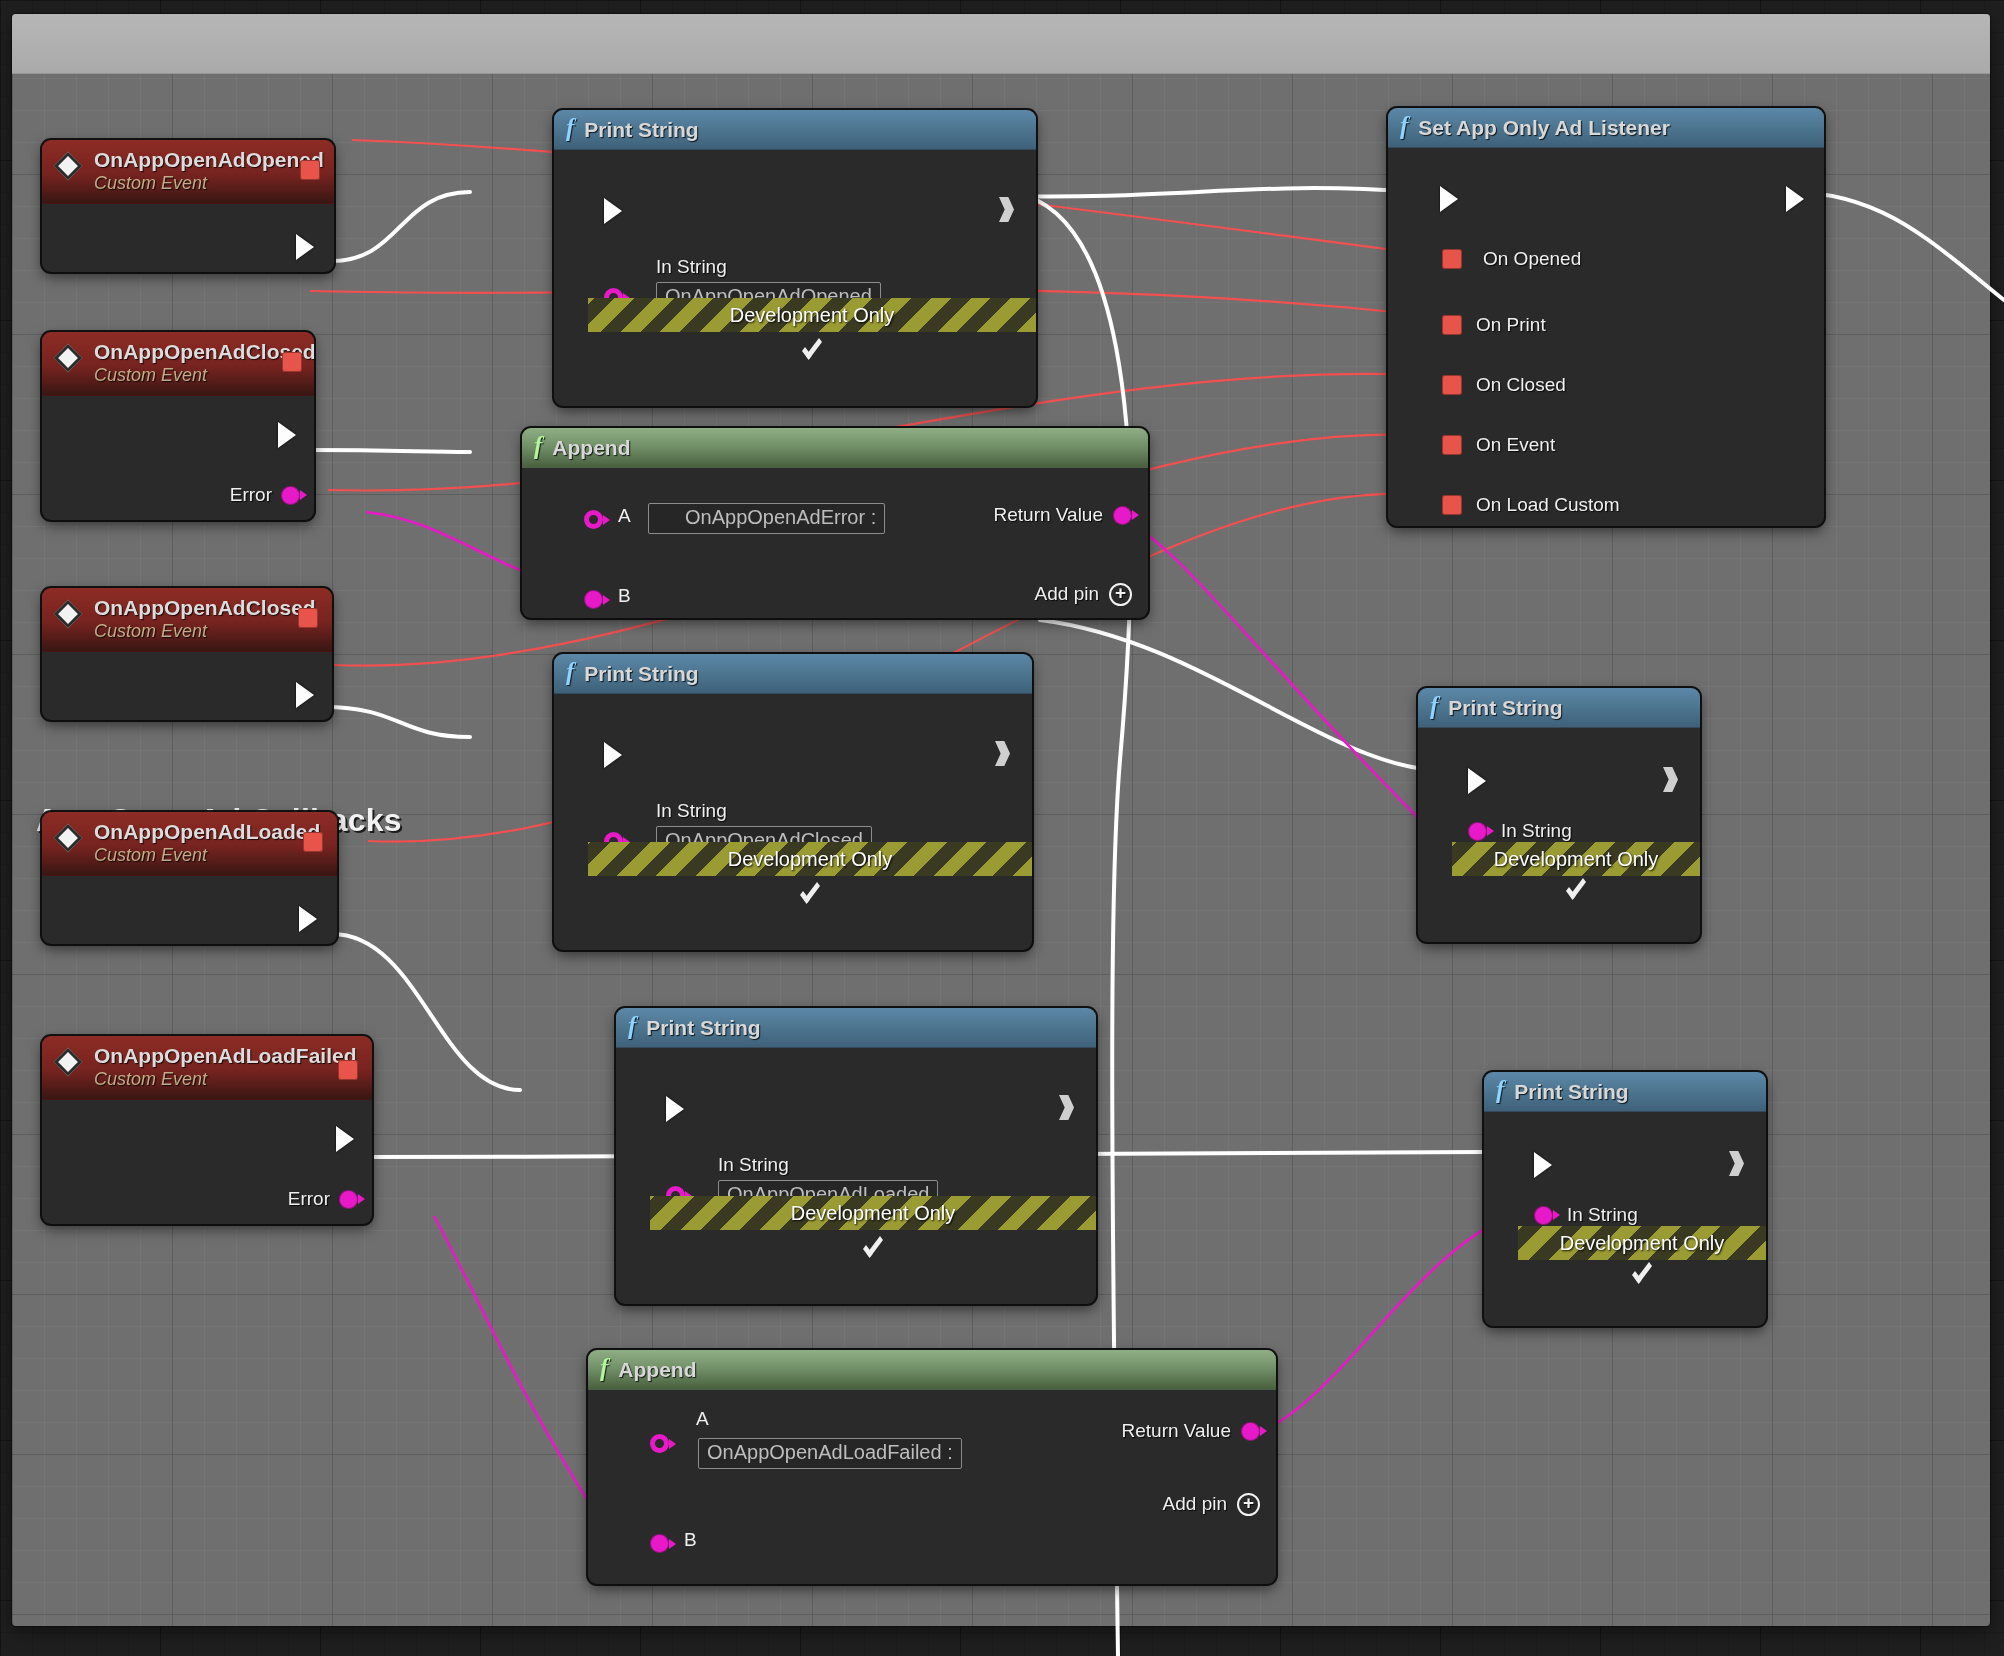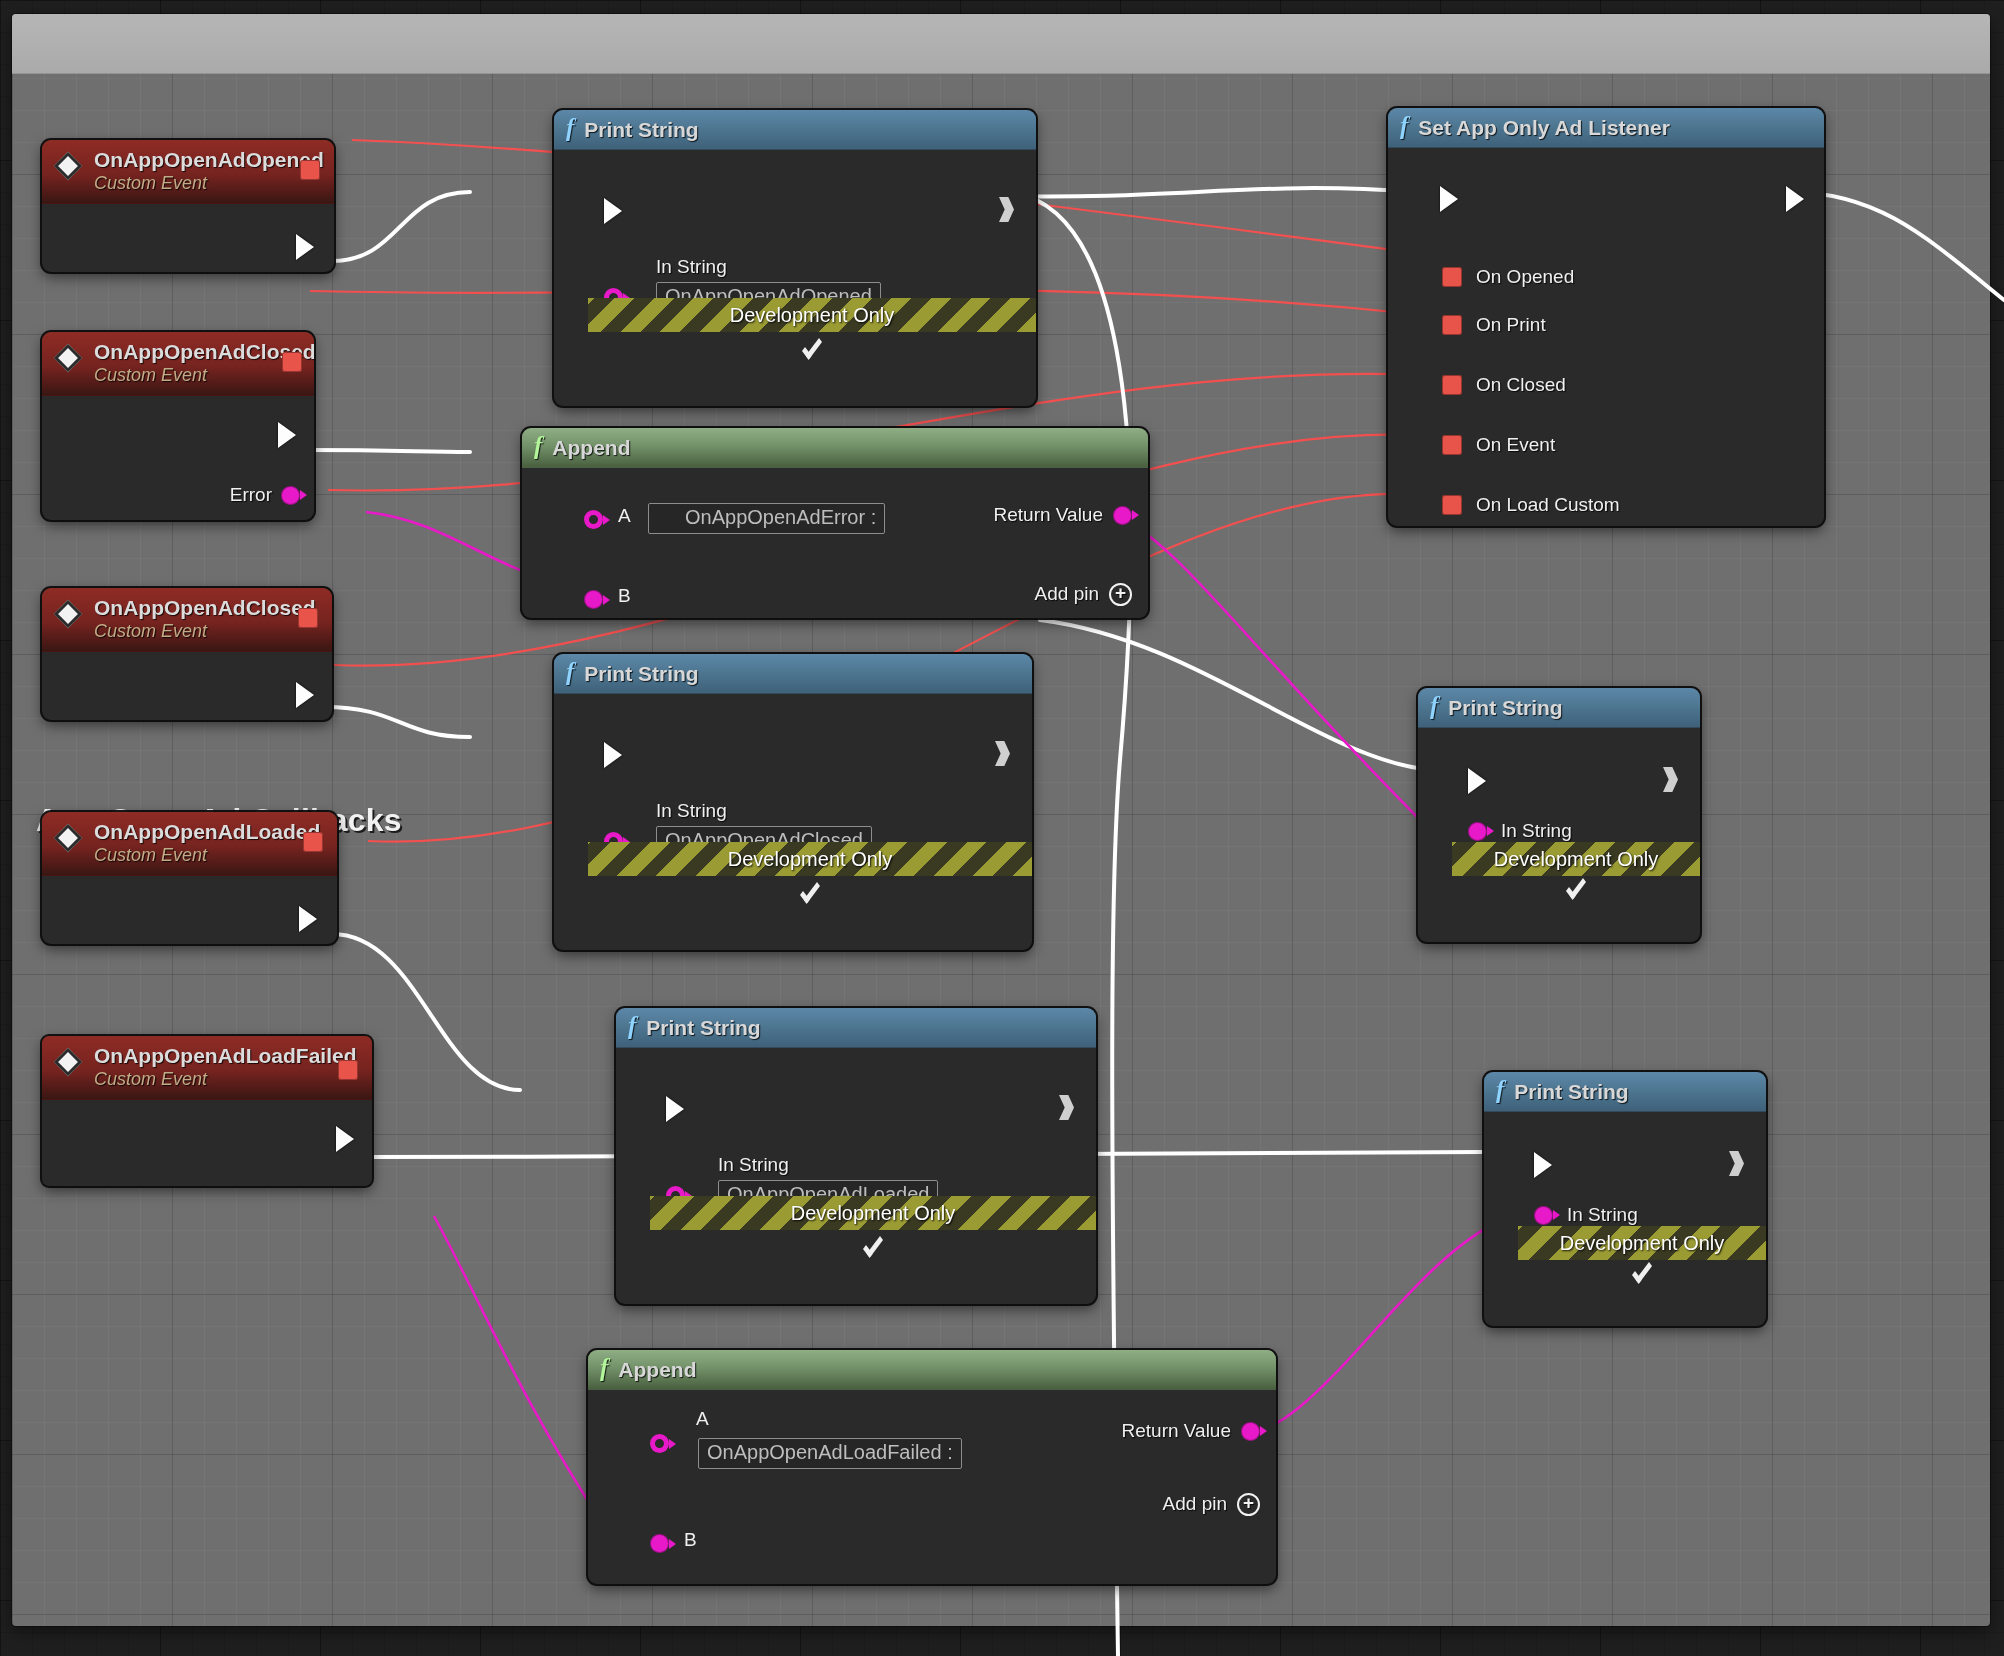--- a/index.html
+++ b/index.html
@@ -291,21 +291,21 @@
       <span class="diamond"></span>
       <span class="ev-name">OnAppOpenAdLoaded</span>
       <span class="ev-sub">Custom Event</span>
       <span class="sq-pin" style="position:absolute; right:14px; top:20px;"></span>
     </div>
     <div class="node-body" style="height:68px;">
       <span class="exec-pin" style="position:absolute; right:20px; top:30px;"></span>
     </div>
   </div>
 
-  <div class="node n-event" style="left:42px; top:1036px; width:330px; height:150px;border-radius:7px;">
+  <div class="node n-event" style="left:42px; top:1036px; width:330px; height:188px;">
     <div class="node-title">
       <span class="diamond"></span>
       <span class="ev-name">OnAppOpenAdLoadFailed</span>
       <span class="ev-sub">Custom Event</span>
       <span class="sq-pin" style="position:absolute; right:14px; top:24px;"></span>
     </div>
     <div class="node-body" style="height:124px;">
       <span class="exec-pin" style="position:absolute; right:18px; top:26px;"></span>
       <div class="pin-row" style="position:absolute; right:14px; top:88px; gap:9px;">
         <span>Error</span>
@@ -438,21 +438,21 @@
 
   <div class="node n-func" style="left:1388px; top:108px; width:436px; height:418px;">
     <div class="node-title">
       <span class="fx">f</span>
       <span>Set App Only Ad Listener</span>
     </div>
     <div class="node-body" style="height:378px;">
       <span class="exec-pin" style="position:absolute; left:18px; top:38px;"></span>
       <span class="exec-pin" style="position:absolute; right:20px; top:38px;"></span>
 
-      <div class="pin-row" style="position:absolute; left:20px; top:118px; gap:14px;text-align:center;">
+      <div class="pin-row" style="position:absolute; left:20px; top:100px; gap:21px;text-align:center;">
         <span class="sq-pin"></span>
         <span>On Opened</span>
       </div>
       <div class="pin-row" style="position:absolute; left:20px; top:166px; gap:14px;">
         <span class="sq-pin"></span>
         <span>On Print</span>
       </div>
       <div class="pin-row" style="position:absolute; left:20px; top:226px; gap:14px;">
         <span class="sq-pin"></span>
         <span>On Closed</span>

